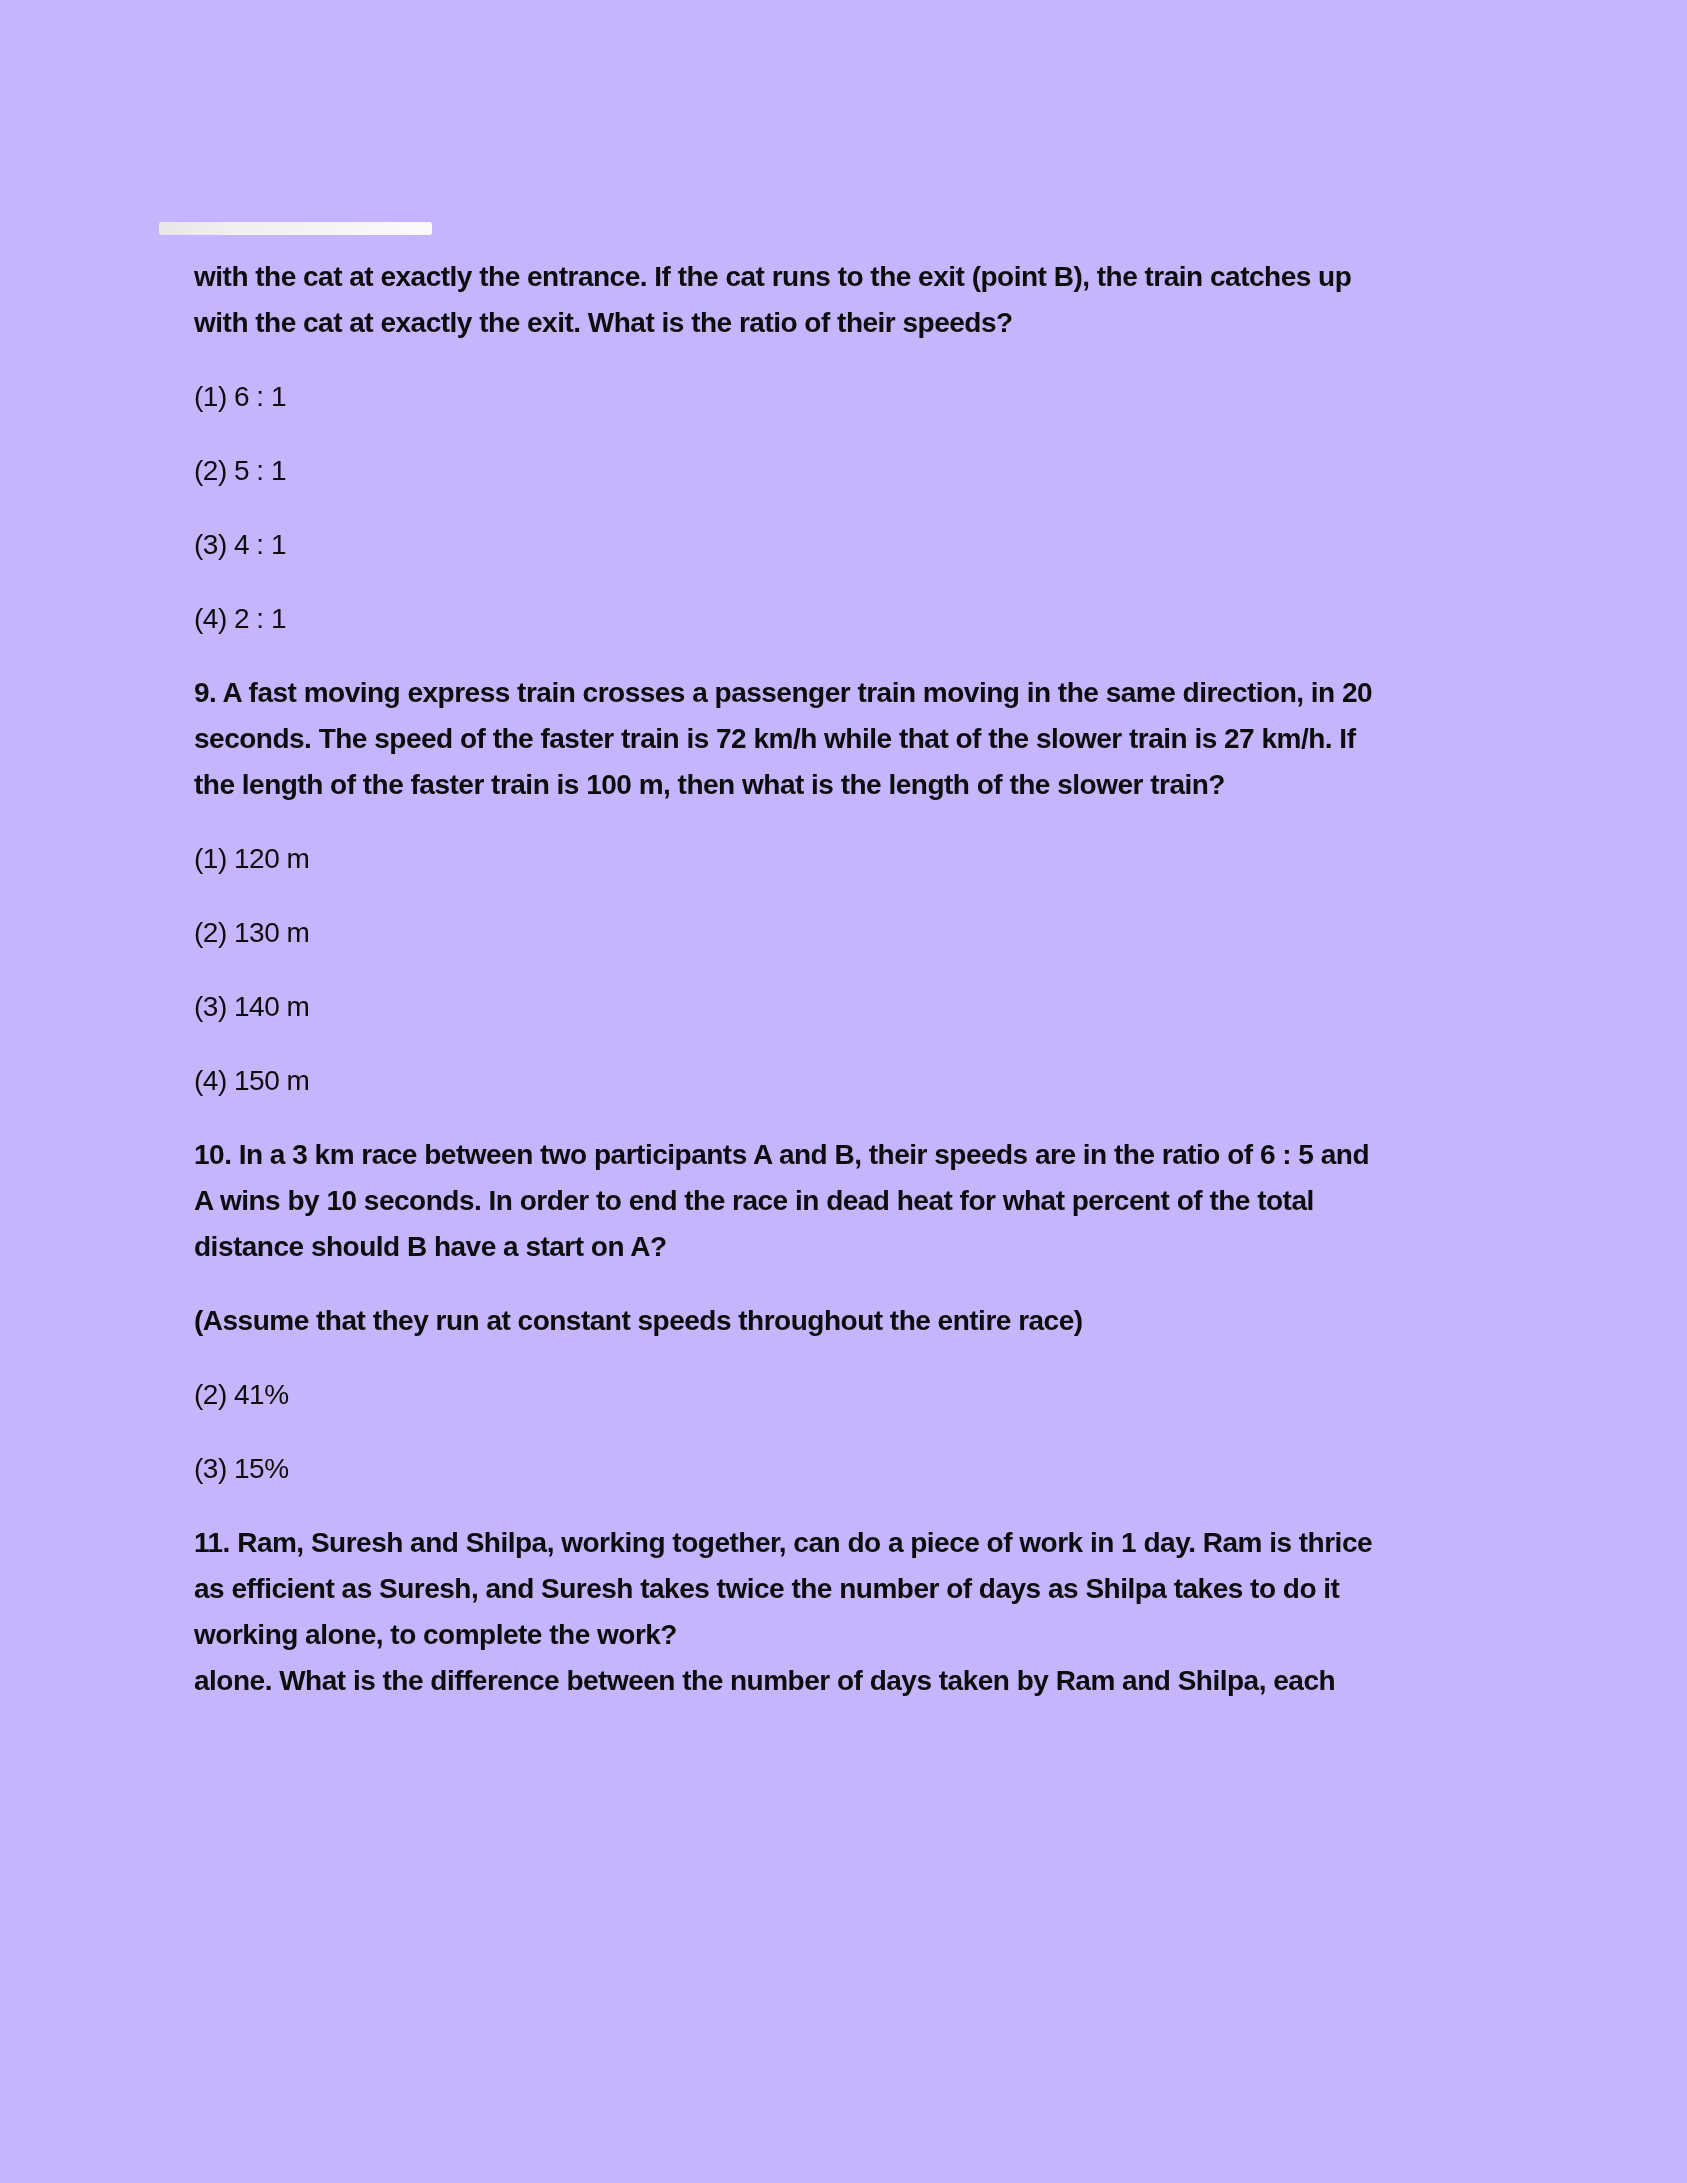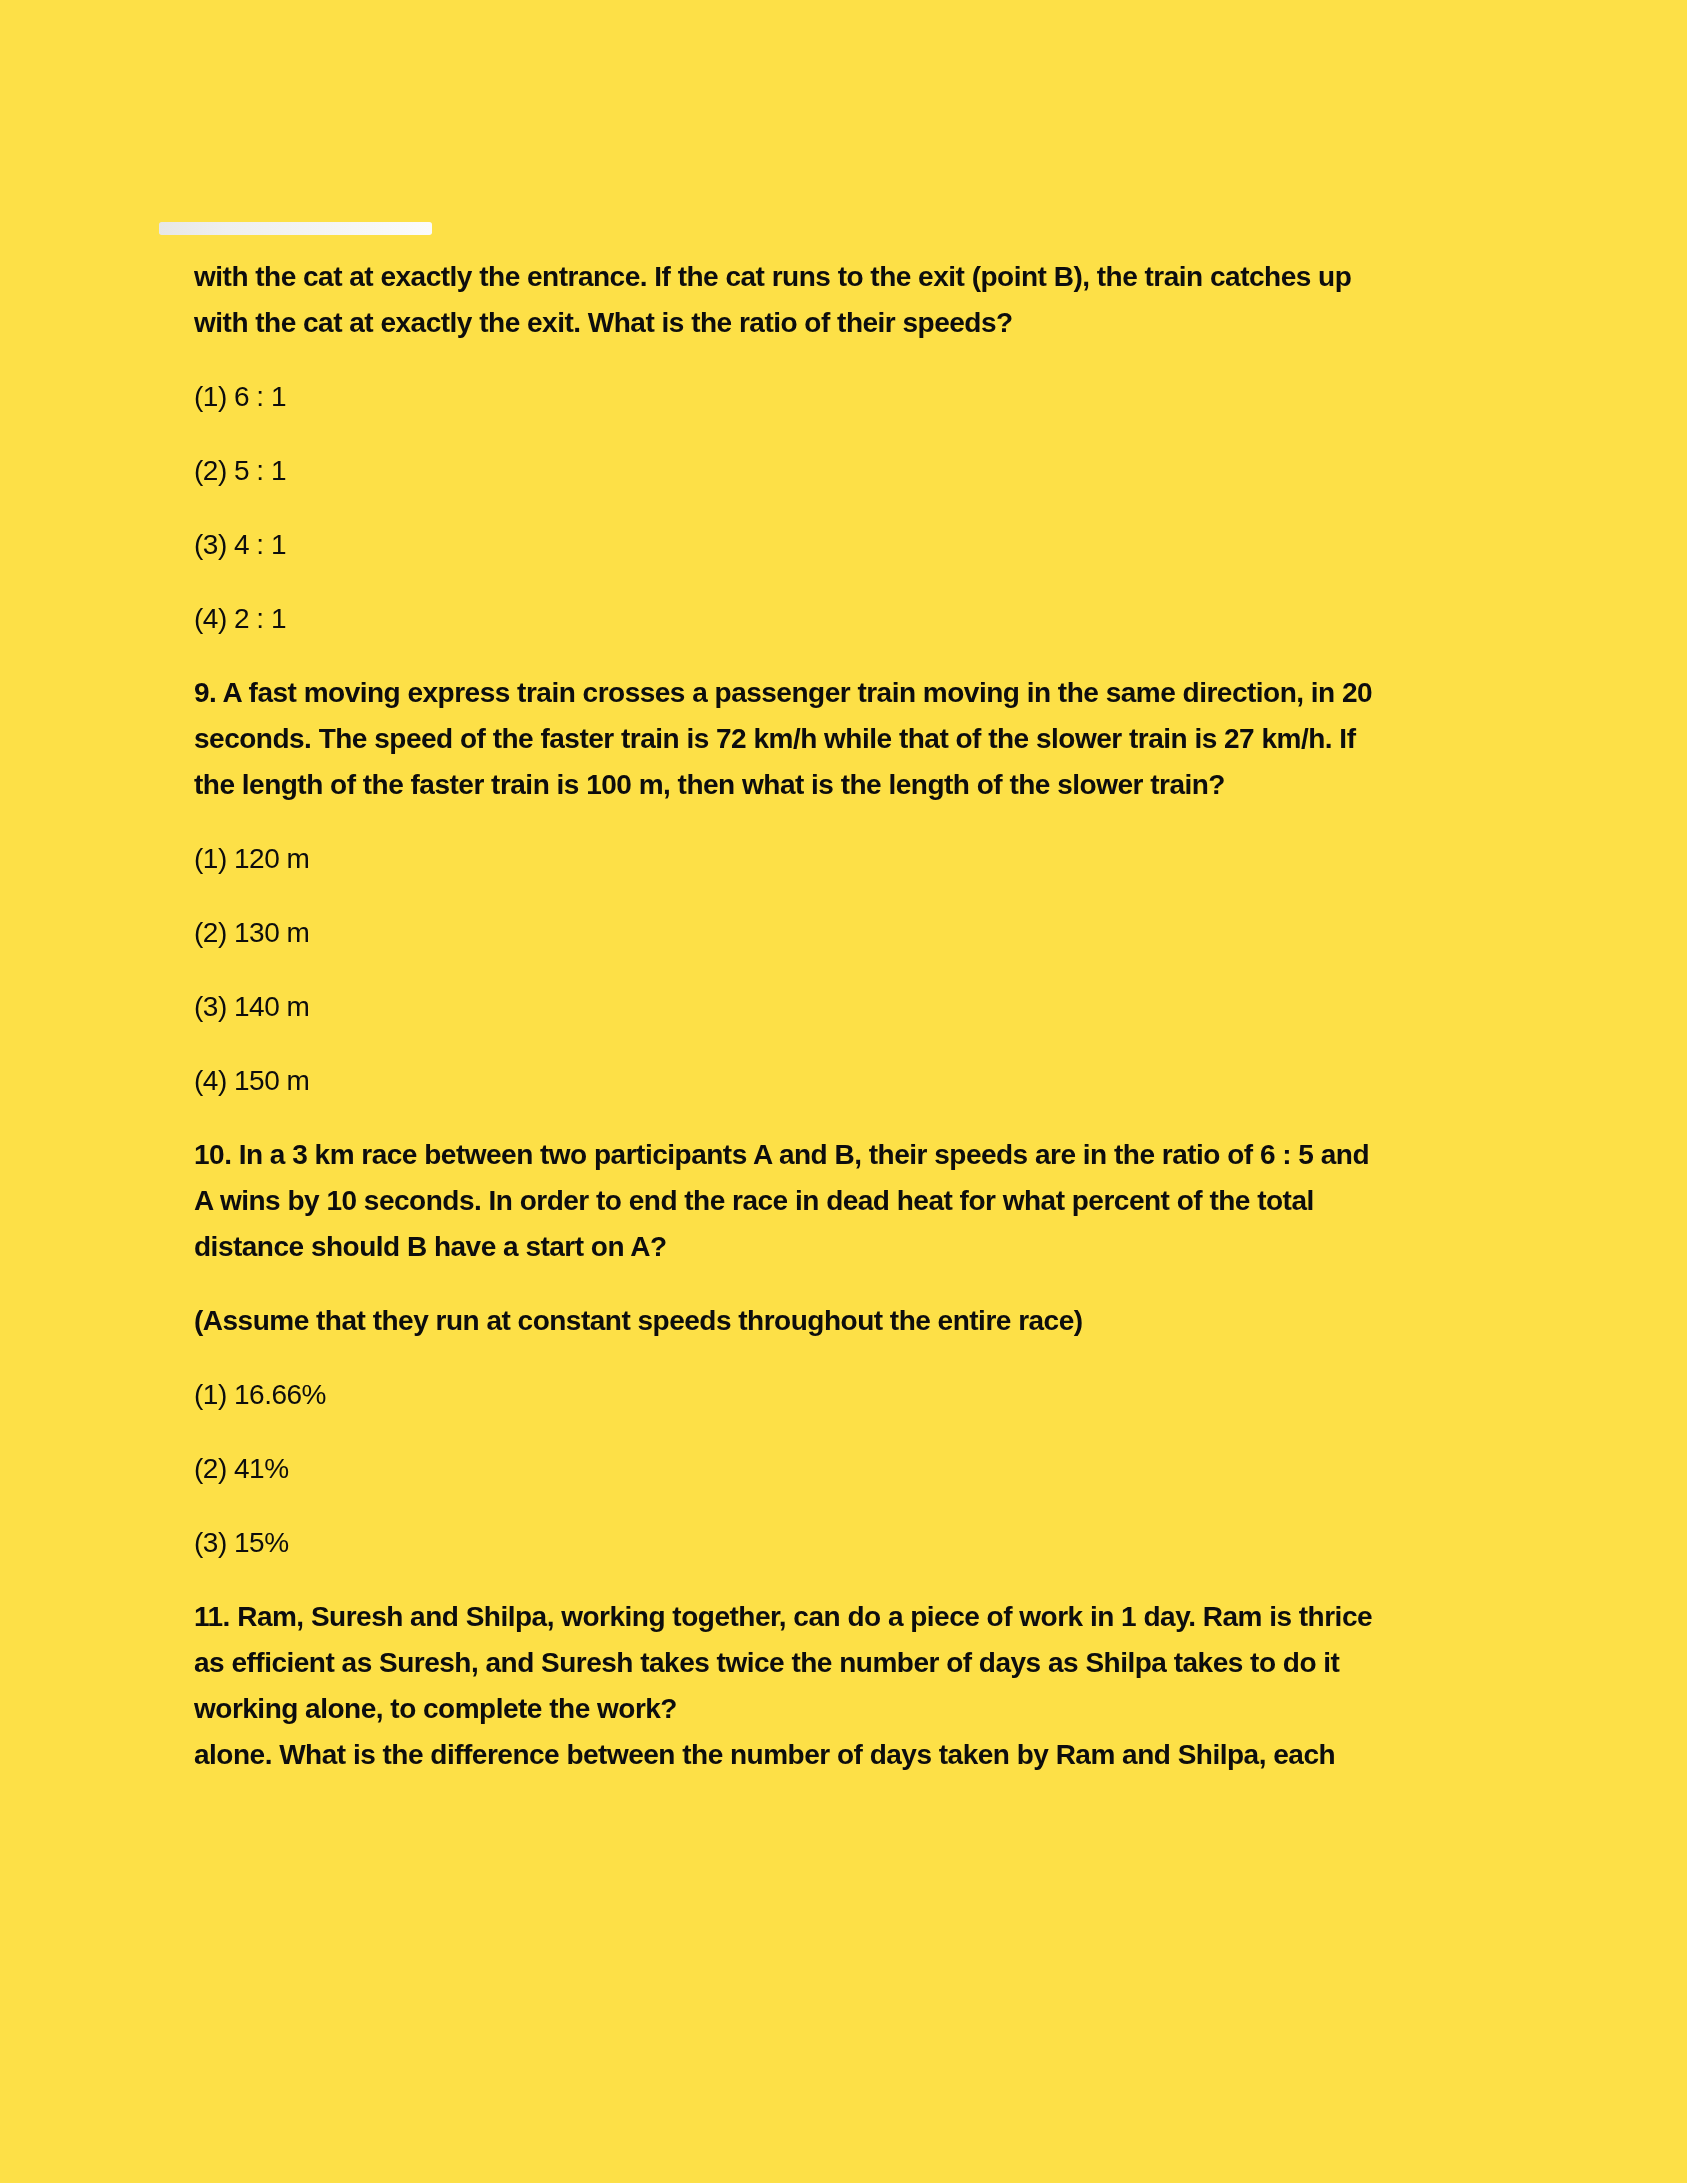--- a/index.html
+++ b/index.html
@@ -4,21 +4,21 @@
 <style>
   html, body {
     margin: 0;
     padding: 0;
     background: #ffffff;
   }
   .page {
     position: relative;
     width: 1687px;
     height: 2183px;
-    background: #fde047;
+    background: #c4b5fd;
     overflow: hidden;
     font-family: "Liberation Sans", "DejaVu Sans", sans-serif;
     color: #0d0d0d;
   }
   
   .smudge {
     position: absolute;
     left: 159px;
     top: 222px;
     width: 273px;
@@ -80,21 +80,20 @@
     <p class="opt">(4) 150 m</p>
 
     <p class="q">
       <span class="ln">10. In a 3 km race between two participants A and B, their speeds are in the ratio of 6 : 5 and</span>
       <span class="ln">A wins by 10 seconds. In order to end the race in dead heat for what percent of the total</span>
       <span class="ln">distance should B have a start on A?</span>
     </p>
 
     <p class="note">(Assume that they run at constant speeds throughout the entire race)</p>
 
-    <p class="opt">(1) 16.66%</p>
     <p class="opt">(2) 41%</p>
     <p class="opt">(3) 15%</p>
 
     <p class="q">
       <span class="ln">11. Ram, Suresh and Shilpa, working together, can do a piece of work in 1 day. Ram is thrice</span>
       <span class="ln">as efficient as Suresh, and Suresh takes twice the number of days as Shilpa takes to do it</span>
       <span class="ln">working alone, to complete the work?</span>
       <span class="ln">alone. What is the difference between the number of days taken by Ram and Shilpa, each</span>
     </p>
 

